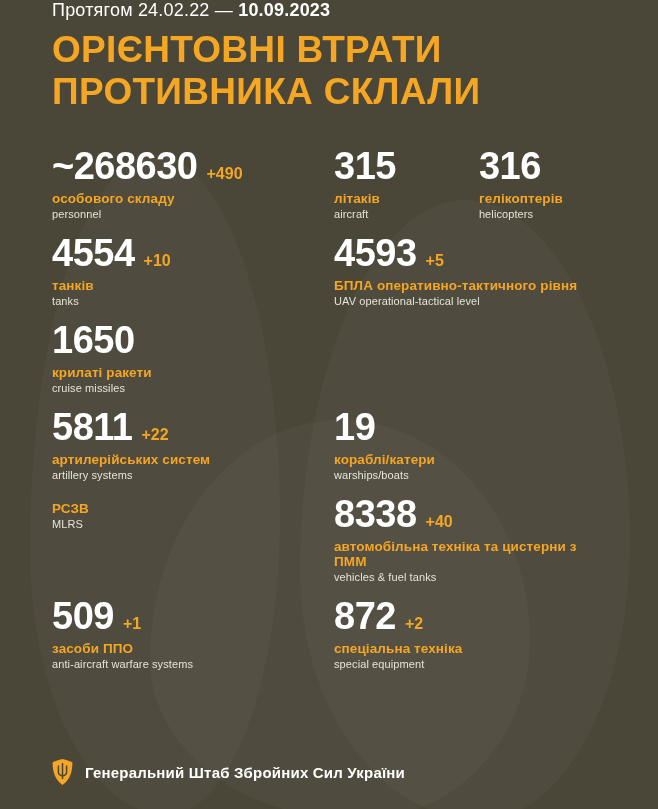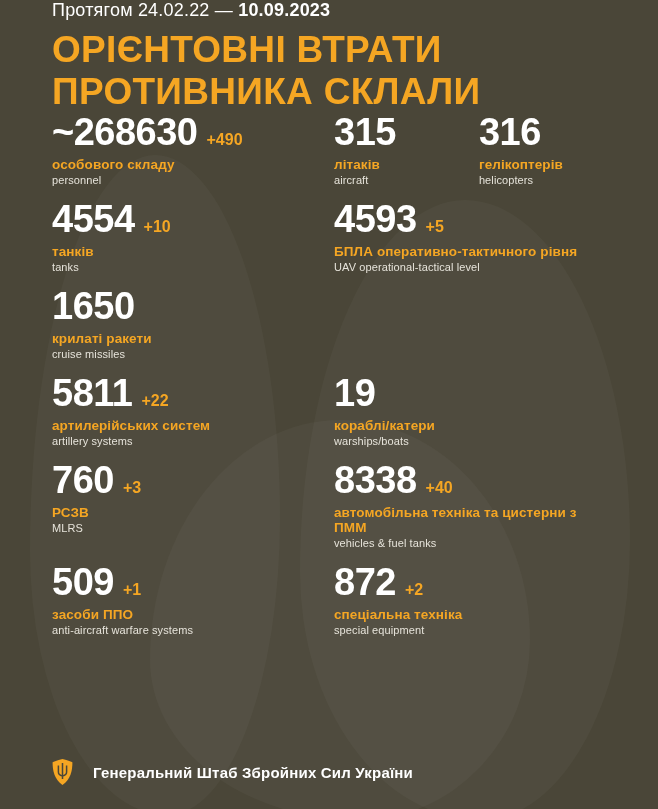--- a/index.html
+++ b/index.html
@@ -52,20 +52,21 @@
     font-size: 37px;
     line-height: 1.14;
     font-weight: bold;
     color: #f5a623;
     letter-spacing: 0.3px;
     text-transform: uppercase;
   }
   h1.title .line2 { display: block; }
 
   .grid {
+    margin-top: 34px;
     position: relative;
   }
   .row {
     display: flex;
     align-items: flex-start;
   }
   .col-left { width: 282px; flex: 0 0 282px; }
   .col-right { flex: 1 1 auto; }
 
   .item { margin-bottom: 14px; }
@@ -106,21 +107,21 @@
     gap: 74px;
     align-items: center;
   }
 
   .footer {
     position: absolute;
     left: 52px;
     bottom: 24px;
     display: flex;
     align-items: center;
-    gap: 20px;
+    gap: 12px;
   }
   .footer .emblem {
     width: 21px;
     height: 26px;
     display: block;
   }
   .footer .ftext {
     font-size: 15px;
     font-weight: bold;
     color: #ffffff;
@@ -241,24 +242,20 @@
           </div>
           <div class="lbl-ua">кораблі/катери</div>
           <div class="lbl-en">warships/boats</div>
         </div>
       </div>
     </div>
 
     <div class="row">
       <div class="col-left">
         <div class="item">
-          <div class="numline">
-            <span class="num">760</span>
-            <span class="delta">+3</span>
-          </div>
           <div class="lbl-ua">РСЗВ</div>
           <div class="lbl-en">MLRS</div>
         </div>
       </div>
       <div class="col-right">
         <div class="item">
           <div class="numline">
             <span class="num">8338</span>
             <span class="delta">+40</span>
           </div>

